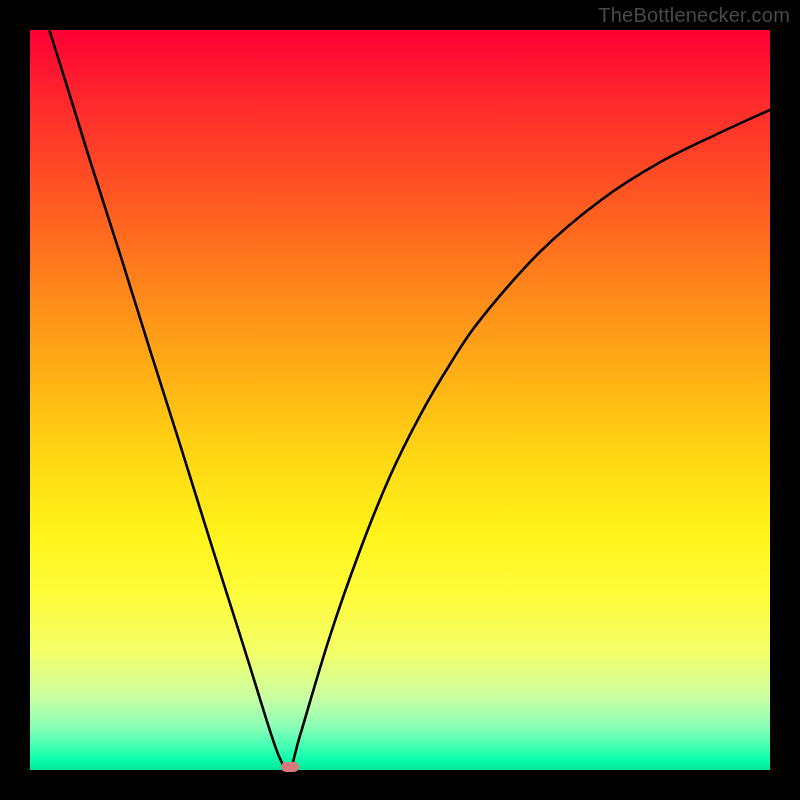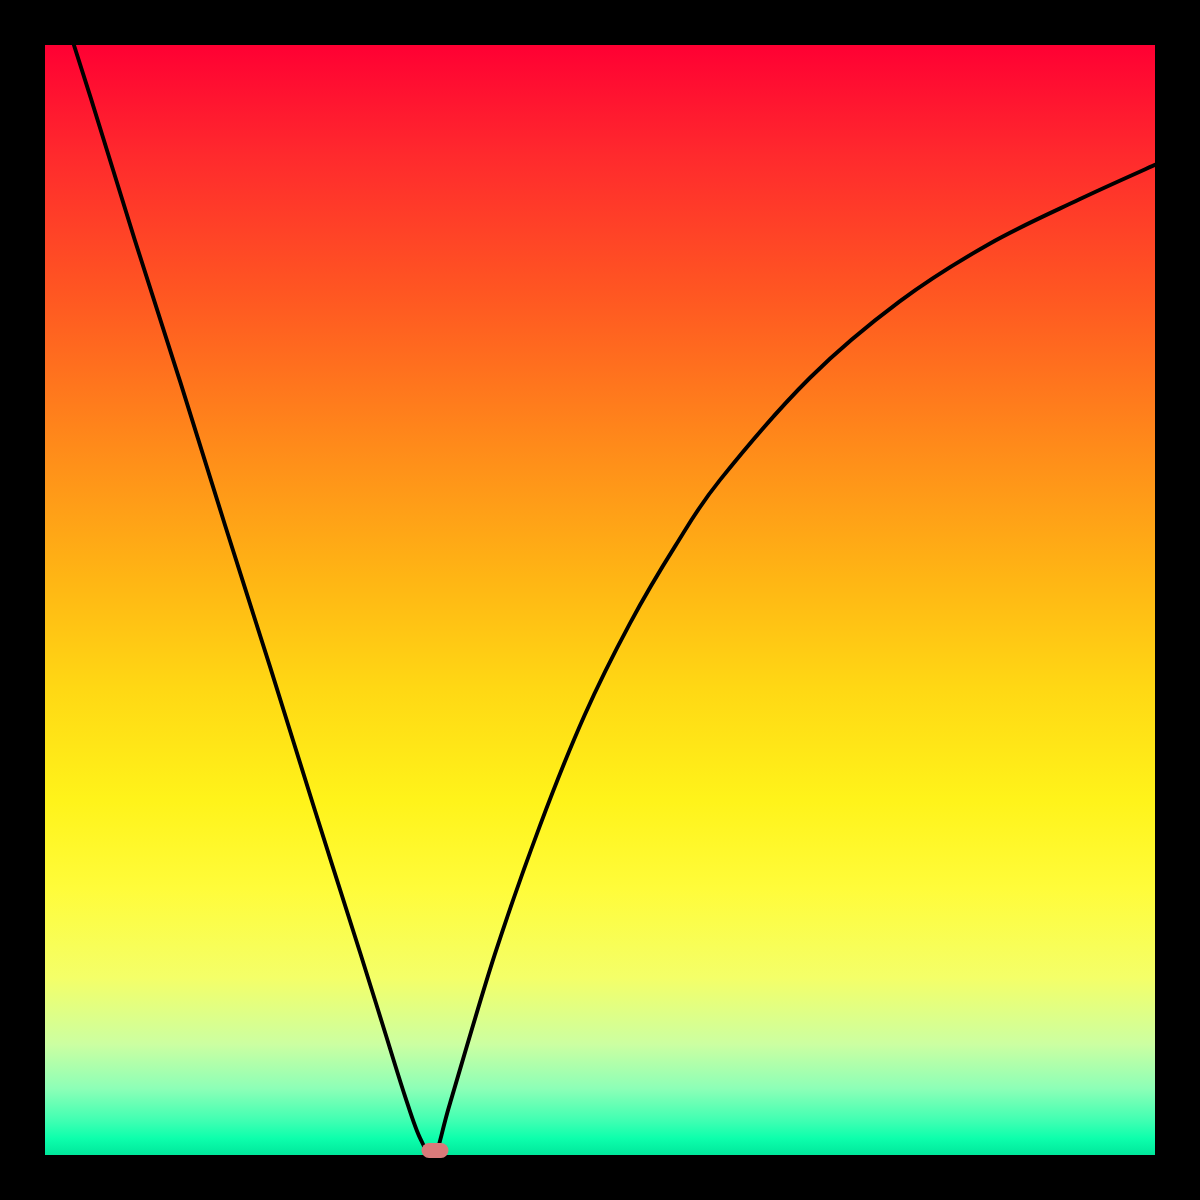--- a/index.html
+++ b/index.html
@@ -67,13 +67,14 @@
 </head>
 <body>
 
 <div class="frame">
   <div class="plot-area">
     <svg viewBox="0 0 740 740" preserveAspectRatio="none">
       <path id="curve-path" fill="none" stroke="#000000" stroke-width="2.6" stroke-linecap="round" stroke-linejoin="round" d="M 0 -59.93999999999994 C 5.056666666666666 -44.15333333333327, 20.349999999999994 3.083333333333446, 30.339999999999996 34.780000000000086 C 40.33 66.47666666666673, 49.95 98.54333333333324, 59.940000000000005 130.2399999999999 C 69.93 161.93666666666655, 80.29 193.38666666666668, 90.28 224.96000000000004 C 100.27 256.5333333333334, 109.89000000000001 287.9833333333334, 119.88000000000001 319.68000000000006 C 129.87 351.3766666666667, 140.23 383.4433333333333, 150.22 415.14 C 160.21 446.83666666666664, 169.82999999999998 478.16333333333336, 179.82 509.86 C 189.81 541.5566666666666, 202.63666666666663 581.5166666666667, 210.15999999999997 605.3199999999999 C 217.6833333333333 629.1233333333332, 220.02666666666667 636.8933333333333, 224.96 652.68 C 229.89333333333335 668.4666666666666, 235.5666666666667 687.3366666666666, 239.76000000000002 700.04 C 243.95333333333335 712.7433333333333, 246.78999999999996 722.24, 250.11999999999998 728.9 C 253.45 735.56, 256.41 743.9466666666667, 259.74 740 C 263.07 736.0533333333333, 263.43999999999994 727.4200000000001, 270.09999999999997 705.22 C 276.76 683.02, 289.71000000000004 637.6333333333333, 299.70000000000005 606.8 C 309.69000000000005 575.9666666666666, 320.05 546.86, 330.04 520.22 C 340.03000000000003 493.58000000000004, 349.65 469.40666666666664, 359.64 446.96 C 369.63 424.5133333333333, 379.8666666666667 404.41, 389.98 385.54 C 400.09333333333336 366.67, 410.3299999999999 349.6500000000001, 420.31999999999994 333.74000000000007 C 430.30999999999995 317.83000000000004, 434.99666666666667 308.7033333333333, 449.92 290.08 C 464.84333333333336 271.45666666666665, 489.88 241.85666666666668, 509.86 222 C 529.84 202.14333333333332, 549.82 185.86333333333326, 569.8000000000001 170.93999999999994 C 589.7800000000001 156.01666666666662, 609.76 143.8066666666667, 629.74 132.46000000000004 C 649.72 121.11333333333339, 671.3033333333334 111.61666666666669, 689.6800000000001 102.86000000000001 C 708.0566666666667 94.10333333333334, 731.6133333333333 83.7433333333333, 740 79.91999999999996"></path>
     </svg>
     <div id="marker" class="marker" style="left: 259.74px; top: 737.04px; background: rgb(217, 122, 122);"></div>
   </div>
+  <div class="watermark">TheBottlenecker.com</div>
 </div>
 
 </body></html>

